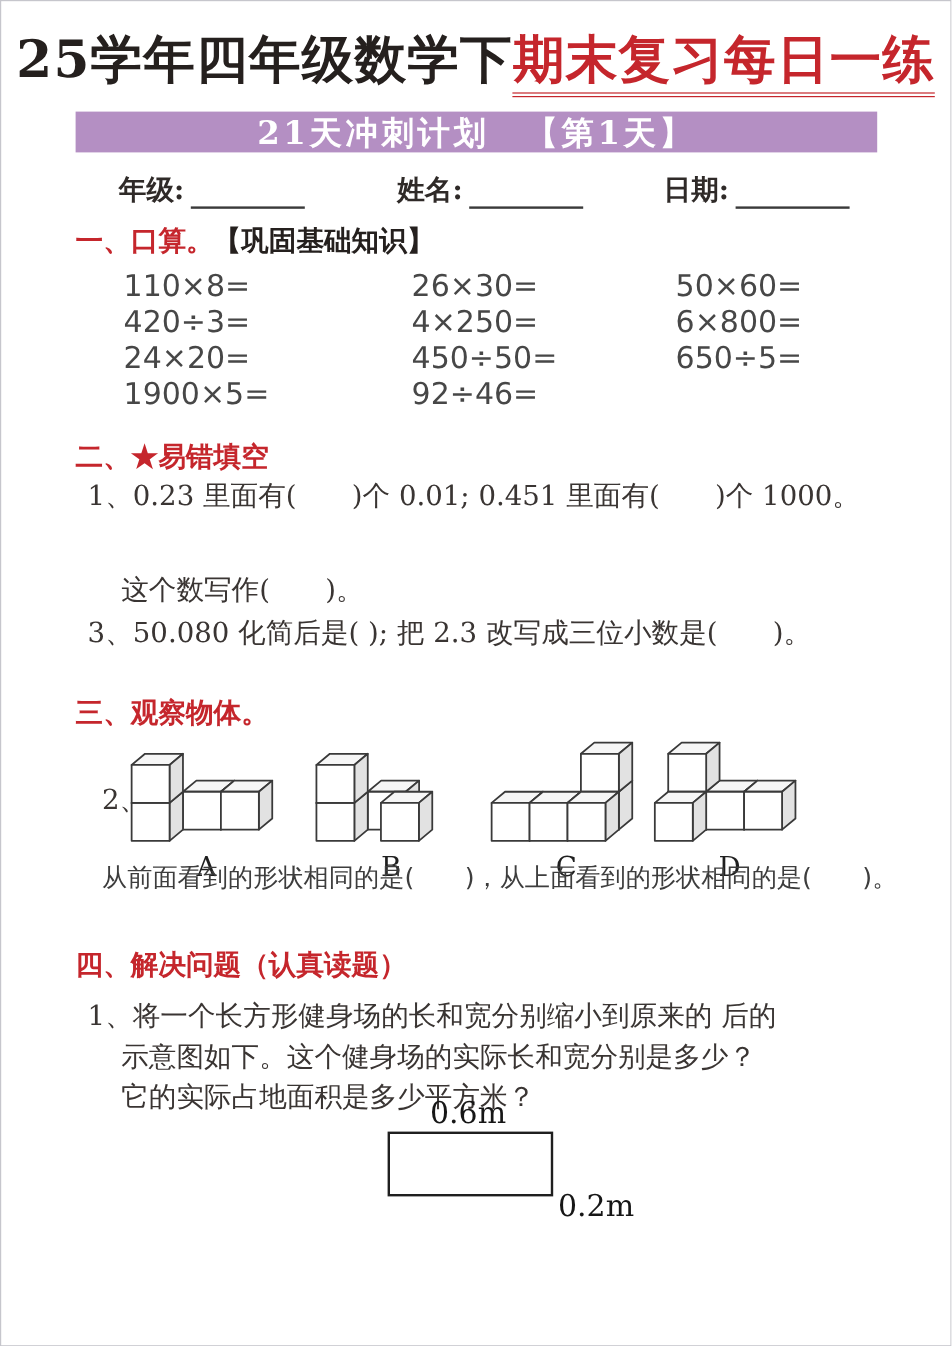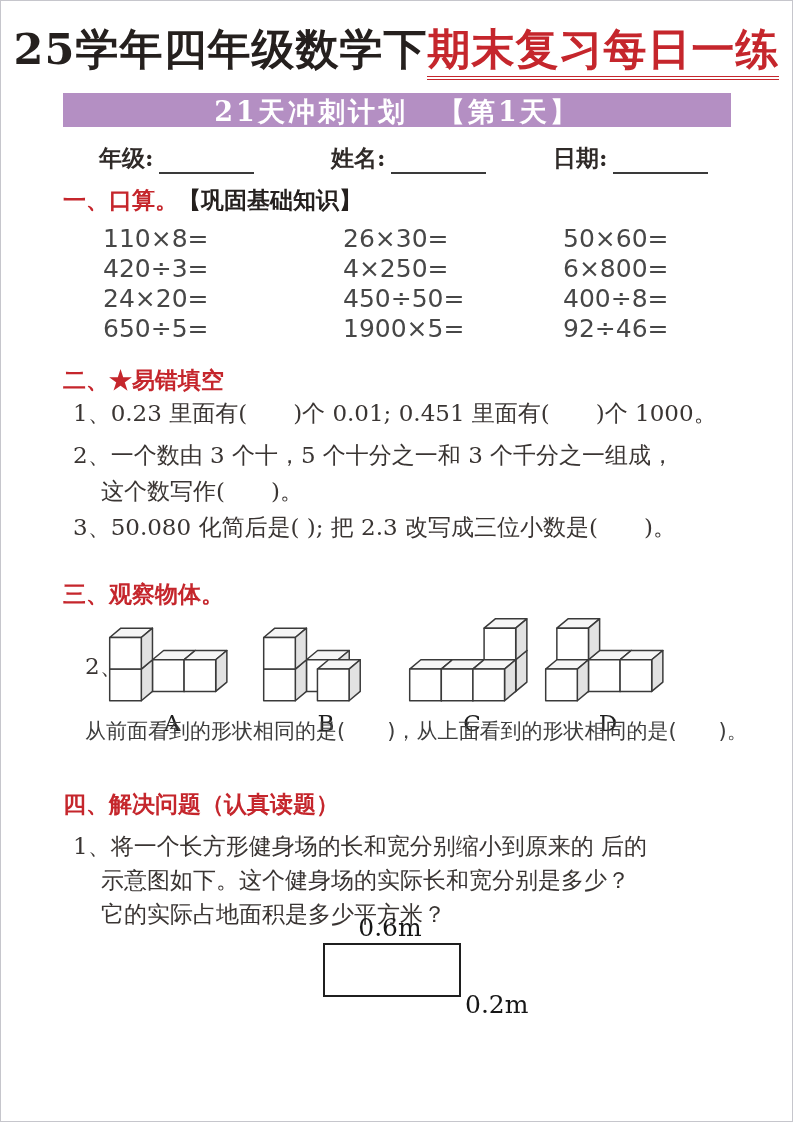--- a/index.html
+++ b/index.html
@@ -78,29 +78,27 @@
   </div>
   <div class="oral-grid">
     <span>110×8=</span>
     <span>26×30=</span>
     <span>50×60=</span>
     <span>420÷3=</span>
     <span>4×250=</span>
     <span>6×800=</span>
     <span>24×20=</span>
     <span>450÷50=</span>
-    <span>400÷8=</span>
     <span>650÷5=</span>
     <span>1900×5=</span>
     <span>92÷46=</span>
   </div>
 
   <div class="sec-heading h-red" style="top:364px;">二、★易错填空</div>
   <div class="fill-line" style="top:397px; left:72px;">1、0.23 里面有(　　)个 0.01; 0.451 里面有(　　)个 1000。</div>
-  <div class="fill-line" style="top:439px; left:72px;">2、一个数由 3 个十，5 个十分之一和 3 个千分之一组成，</div>
   <div class="fill-line" style="top:475px; left:100px;">这个数写作(　　)。</div>
   <div class="fill-line" style="top:511px; left:72px;text-align:right;">3、50.080 化简后是( ); 把 2.3 改写成三位小数是(　　)。</div>
 
   <div class="sec-heading h-red" style="top:578px;">三、观察物体。</div>
   <div class="fill-line" style="top:650px; left:84px;">2、</div>
 
   <div class="figure" style="left:96px;">
       <svg viewBox="0 0 150 100" class="cube-svg">
         <polygon points="54,46 66,36 100,36 88,46" fill="#f6f6f6" stroke="#3a3a3a" stroke-width="1.6" stroke-linejoin="round"></polygon>
         <polygon points="88,46 100,36 100,70 88,80" fill="#e2e2e2" stroke="#3a3a3a" stroke-width="1.6" stroke-linejoin="round"></polygon>

